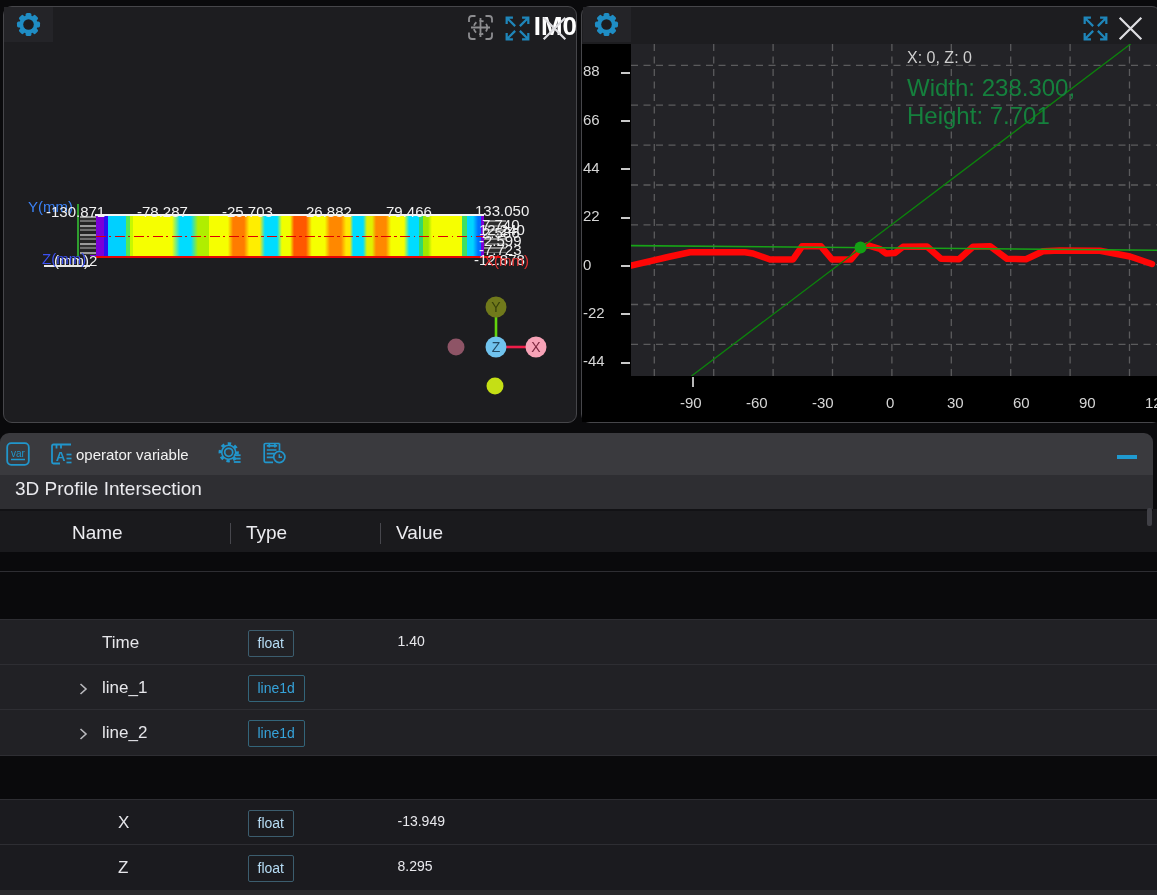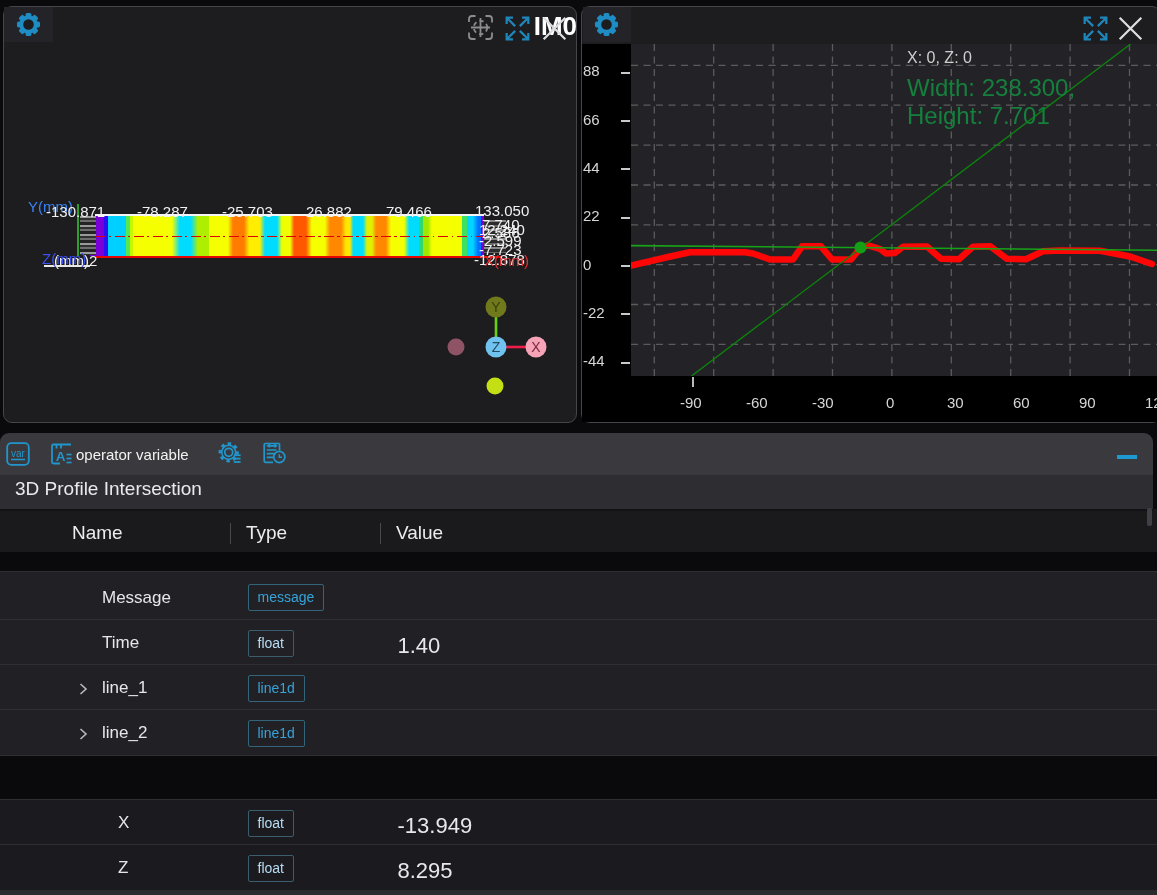--- a/index.html
+++ b/index.html
@@ -8,21 +8,21 @@
   .abs{position:absolute;}
   .panel{position:absolute;background:#1d1d20;border:1px solid #46464a;border-radius:9px;box-sizing:border-box;}
   .ptitle{position:absolute;color:#fff;font-size:26px;font-weight:bold;text-align:right;}
   .wlab{position:absolute;color:#f1f1f1;font-size:15px;white-space:nowrap;}
   .ylab{position:absolute;color:#d6d6d6;font-size:15px;white-space:nowrap;}
   .row{position:absolute;left:0;width:1157px;overflow:hidden;}
   .rname{position:absolute;color:#e6e6ea;font-size:17px;white-space:nowrap;}
   .chip{position:absolute;box-sizing:border-box;height:27px;line-height:25px;border:1px solid #33657a;
         border-radius:2px;padding:0 9px;font-size:14px;color:#36a3da;}
   .chipf{color:#b6dcf4;border-color:#3c5d6e;}
-  .rval{position:absolute;color:#e8e8ec;font-size:22px;white-space:nowrap;}
+  .rval{position:absolute;color:#e8e8ec;font-size:14px;white-space:nowrap;}
   .sep{position:absolute;left:0;width:1157px;height:1px;background:#2e2e33;}
   .chev{position:absolute;color:#b9b9bd;}
 </style>
 </head>
 <body>
 <div id="page">
 
 <div class="panel" style="left:3px;top:6px;width:574px;height:417px;"></div>
 <div class="ptitle" style="left:3px;top:11px;width:574px;">IM0</div>
 <div class="abs" style="left:4px;top:7px;width:49px;height:35px;background:#242428;"></div>
@@ -240,24 +240,20 @@
 <div class="abs" style="left:0;top:508.5px;width:1153px;height:2px;background:#121215;"></div>
 <div class="abs" style="left:1147px;top:508px;width:5px;height:18px;background:#404046;border-radius:2px;"></div>
 <span class="abs" style="left:72px;top:522px;font-size:19px;color:#ececf0;">Name</span>
 <span class="abs" style="left:246px;top:522px;font-size:19px;color:#ececf0;">Type</span>
 <span class="abs" style="left:396px;top:522px;font-size:19px;color:#ececf0;">Value</span>
 <div class="abs" style="left:230px;top:523px;width:1px;height:21px;background:#47474d;"></div>
 <div class="abs" style="left:380px;top:523px;width:1px;height:21px;background:#47474d;"></div>
 
 <div class="sep" style="top:570.8px;"></div>
 
-<div class="row" style="top:571.8px;height:47.3px;background:#212125;">
-  <span class="rname" style="left:102px;top:16px;">Message</span>
-  <span class="chip" style="left:247.5px;top:12.5px;">message</span>
-</div>
 <div class="sep" style="top:619.1px;"></div>
 
 <div class="row" style="top:620.1px;height:44px;background:#212125;">
   <span class="rname" style="left:102px;top:13px;">Time</span>
   <span class="chip chipf" style="left:247.5px;top:9.5px;">float</span>
   <span class="rval" style="left:397.5px;top:13px;">1.40</span>
 </div>
 <div class="sep" style="top:664.1px;"></div>
 
 <div class="row" style="top:665.1px;height:44px;background:#212125;">

